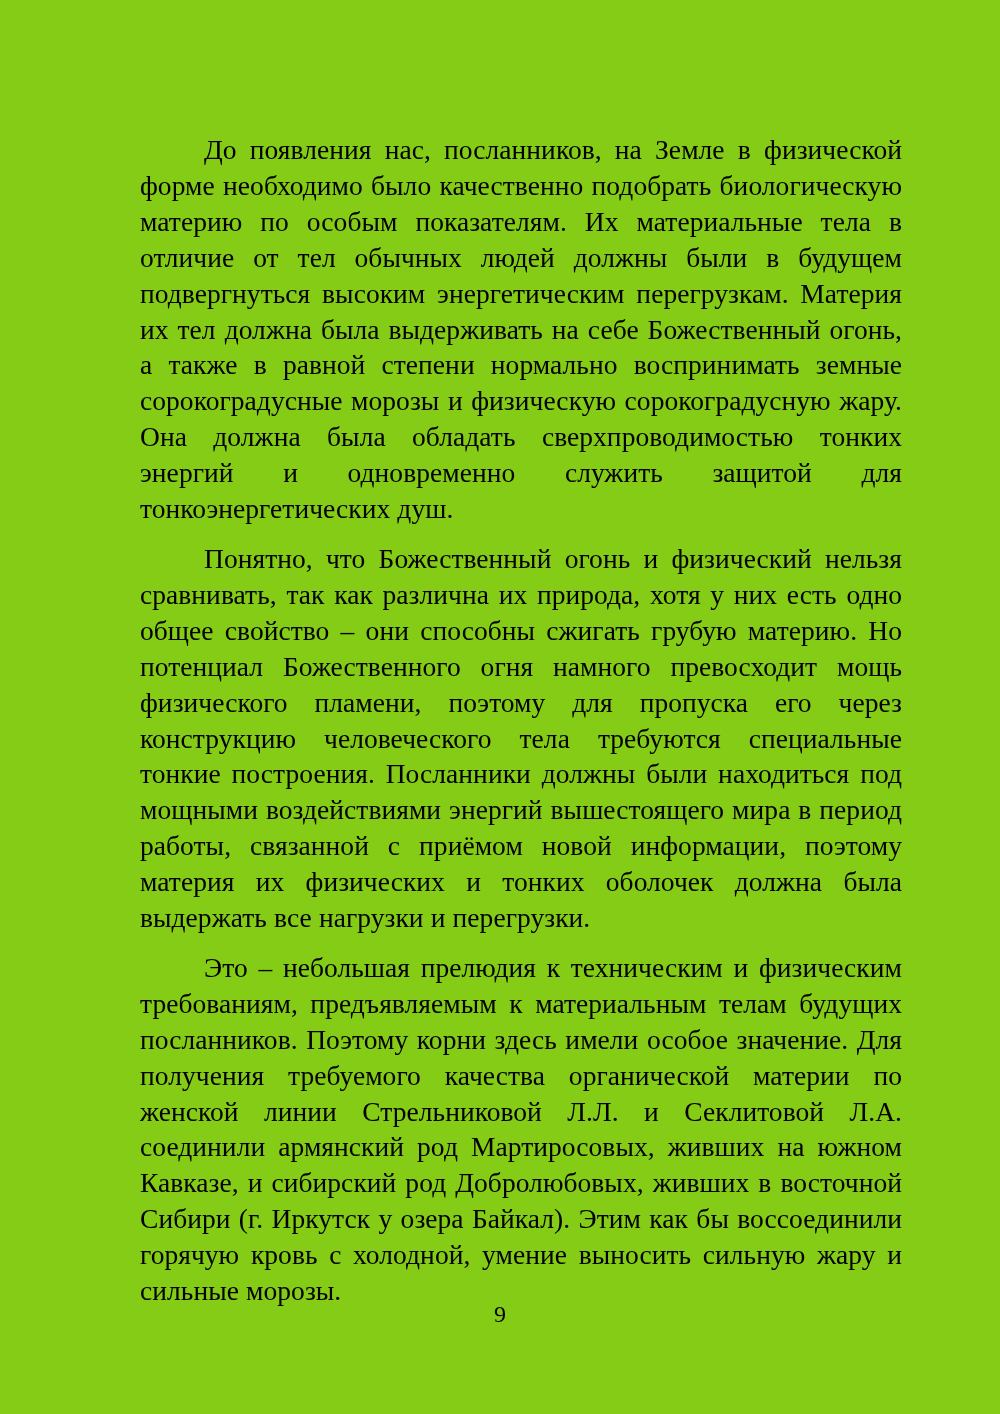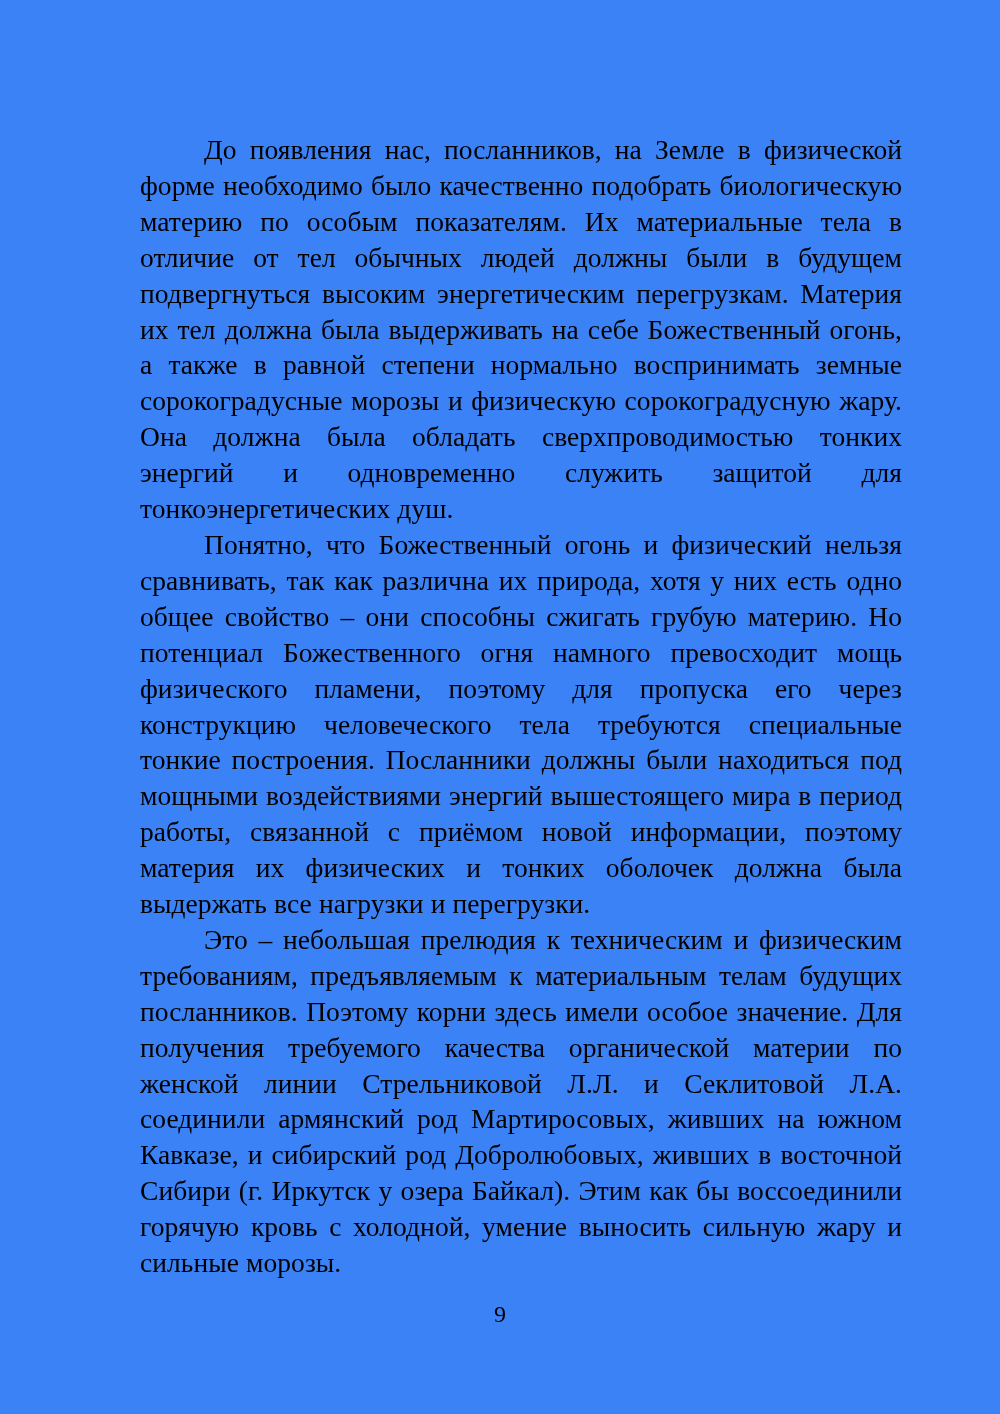--- a/index.html
+++ b/index.html
@@ -12,21 +12,21 @@
     height: 1414px;
     overflow: hidden;
     font-family: "Liberation Serif", "DejaVu Serif", serif;
     color: #000000;
   }
 
   .page {
     position: relative;
     width: 1000px;
     height: 1414px;
-    background: #3b82f6;
+    background: #84cc16;
     box-sizing: border-box;
   }
 
   .text-block {
     position: absolute;
     left: 140px;
     top: 132px;
     width: 762px;
   }
 
@@ -36,21 +36,21 @@
     text-justify: inter-word;
     text-indent: 64px;
     font-size: 27.5px;
     line-height: 35.9px;
     letter-spacing: 0.05px;
     word-spacing: 0.2px;
     hyphens: none;
   }
 
   .para + .para {
-    margin-top: 0;
+    margin-top: 14px;
   }
 
   
   .para-clipped {
     text-align: justify;
   }
 
   .folio {
     position: absolute;
     left: 0;

